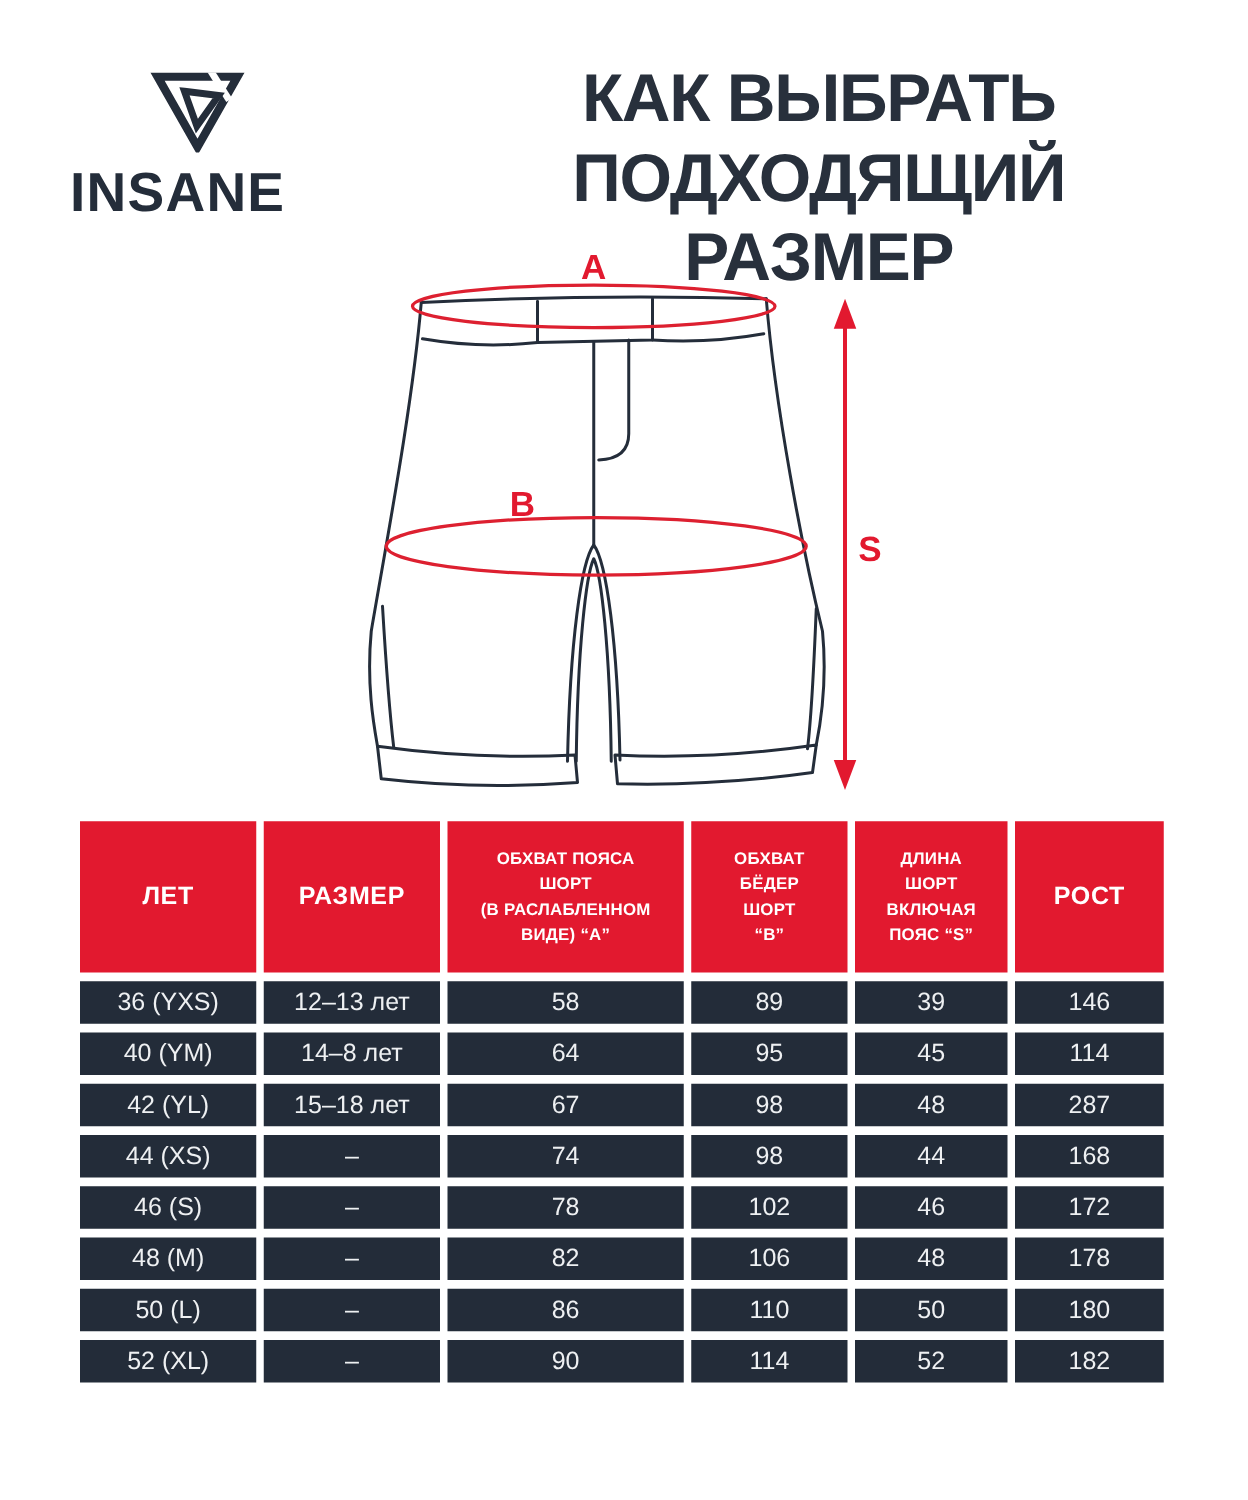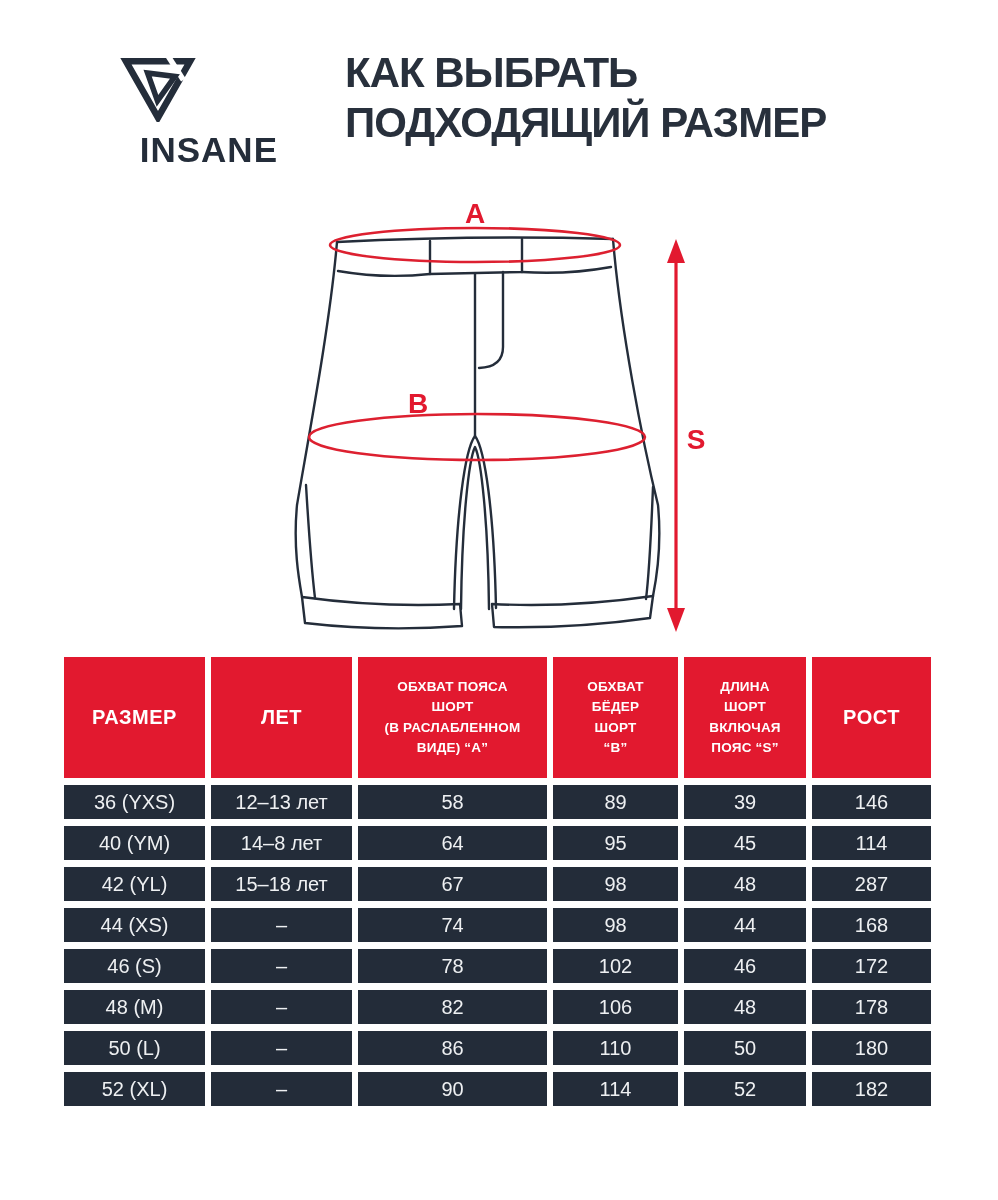--- a/index.html
+++ b/index.html
@@ -1,26 +1,26 @@
 <!DOCTYPE html>
 <html><head>
 <meta charset="utf-8">
 <style>
   html,body{margin:0;padding:0;background:#ffffff;}
   body{font-family:"Liberation Sans","DejaVu Sans",sans-serif;}
   .page{position:relative;width:998px;height:1200px;background:#fff;overflow:hidden;}
 
   
   .logo-icon{position:absolute;left:120px;top:58px;width:76px;height:64px;}
-  .logo-word{position:absolute;left:72px;top:130px;width:206px;text-align:right;
-    font-size:35px;font-weight:bold;letter-spacing:1px;color:#242d3a;}
+  .logo-word{position:absolute;left:56px;top:130px;width:206px;text-align:left;
+    font-size:44px;font-weight:bold;letter-spacing:1px;color:#242d3a;}
 
   
   .title{position:absolute;left:345px;top:48px;width:620px;color:#28303c;
-    font-size:42px;font-weight:bold;line-height:1.18;letter-spacing:-1px;}
+    font-size:54px;font-weight:bold;line-height:1.18;letter-spacing:-1px;text-align:center;}
 
   
   .diagram{position:absolute;left:270px;top:195px;width:440px;height:460px;}
 
   
   .size-table{position:absolute;left:64px;top:657px;width:870px;}
   .grid{display:grid;grid-template-columns:141px 141px 189px 125px 122px 119px;column-gap:6px;}
   .th{background:#e2192f;color:#ffffff;height:121px;display:flex;align-items:center;justify-content:center;
     text-align:center;font-weight:bold;white-space:pre-line;}
   .th.big{font-size:20px;letter-spacing:.5px;}
@@ -80,22 +80,22 @@
       <polygon points="406,437 397,413 415,413" fill="#e2192f"></polygon>
     </g>
 
     <text x="205" y="28" text-anchor="middle" font-size="28" font-weight="bold" fill="#e2192f">A</text>
     <text x="148" y="218" text-anchor="middle" font-size="28" font-weight="bold" fill="#e2192f">B</text>
     <text x="426" y="254" text-anchor="middle" font-size="28" font-weight="bold" fill="#e2192f">S</text>
   </svg>
 
   <div class="size-table">
     <div class="grid">
+      <div class="th big">ЛЕТ</div>
       <div class="th big">РАЗМЕР</div>
-      <div class="th big">ЛЕТ</div>
       <div class="th small">ОБХВАТ ПОЯСА
 ШОРТ
 (В РАСЛАБЛЕННОМ
 ВИДЕ) “А”</div>
       <div class="th small">ОБХВАТ
 БЁДЕР
 ШОРТ
 “В”</div>
       <div class="th small">ДЛИНА
 ШОРТ

